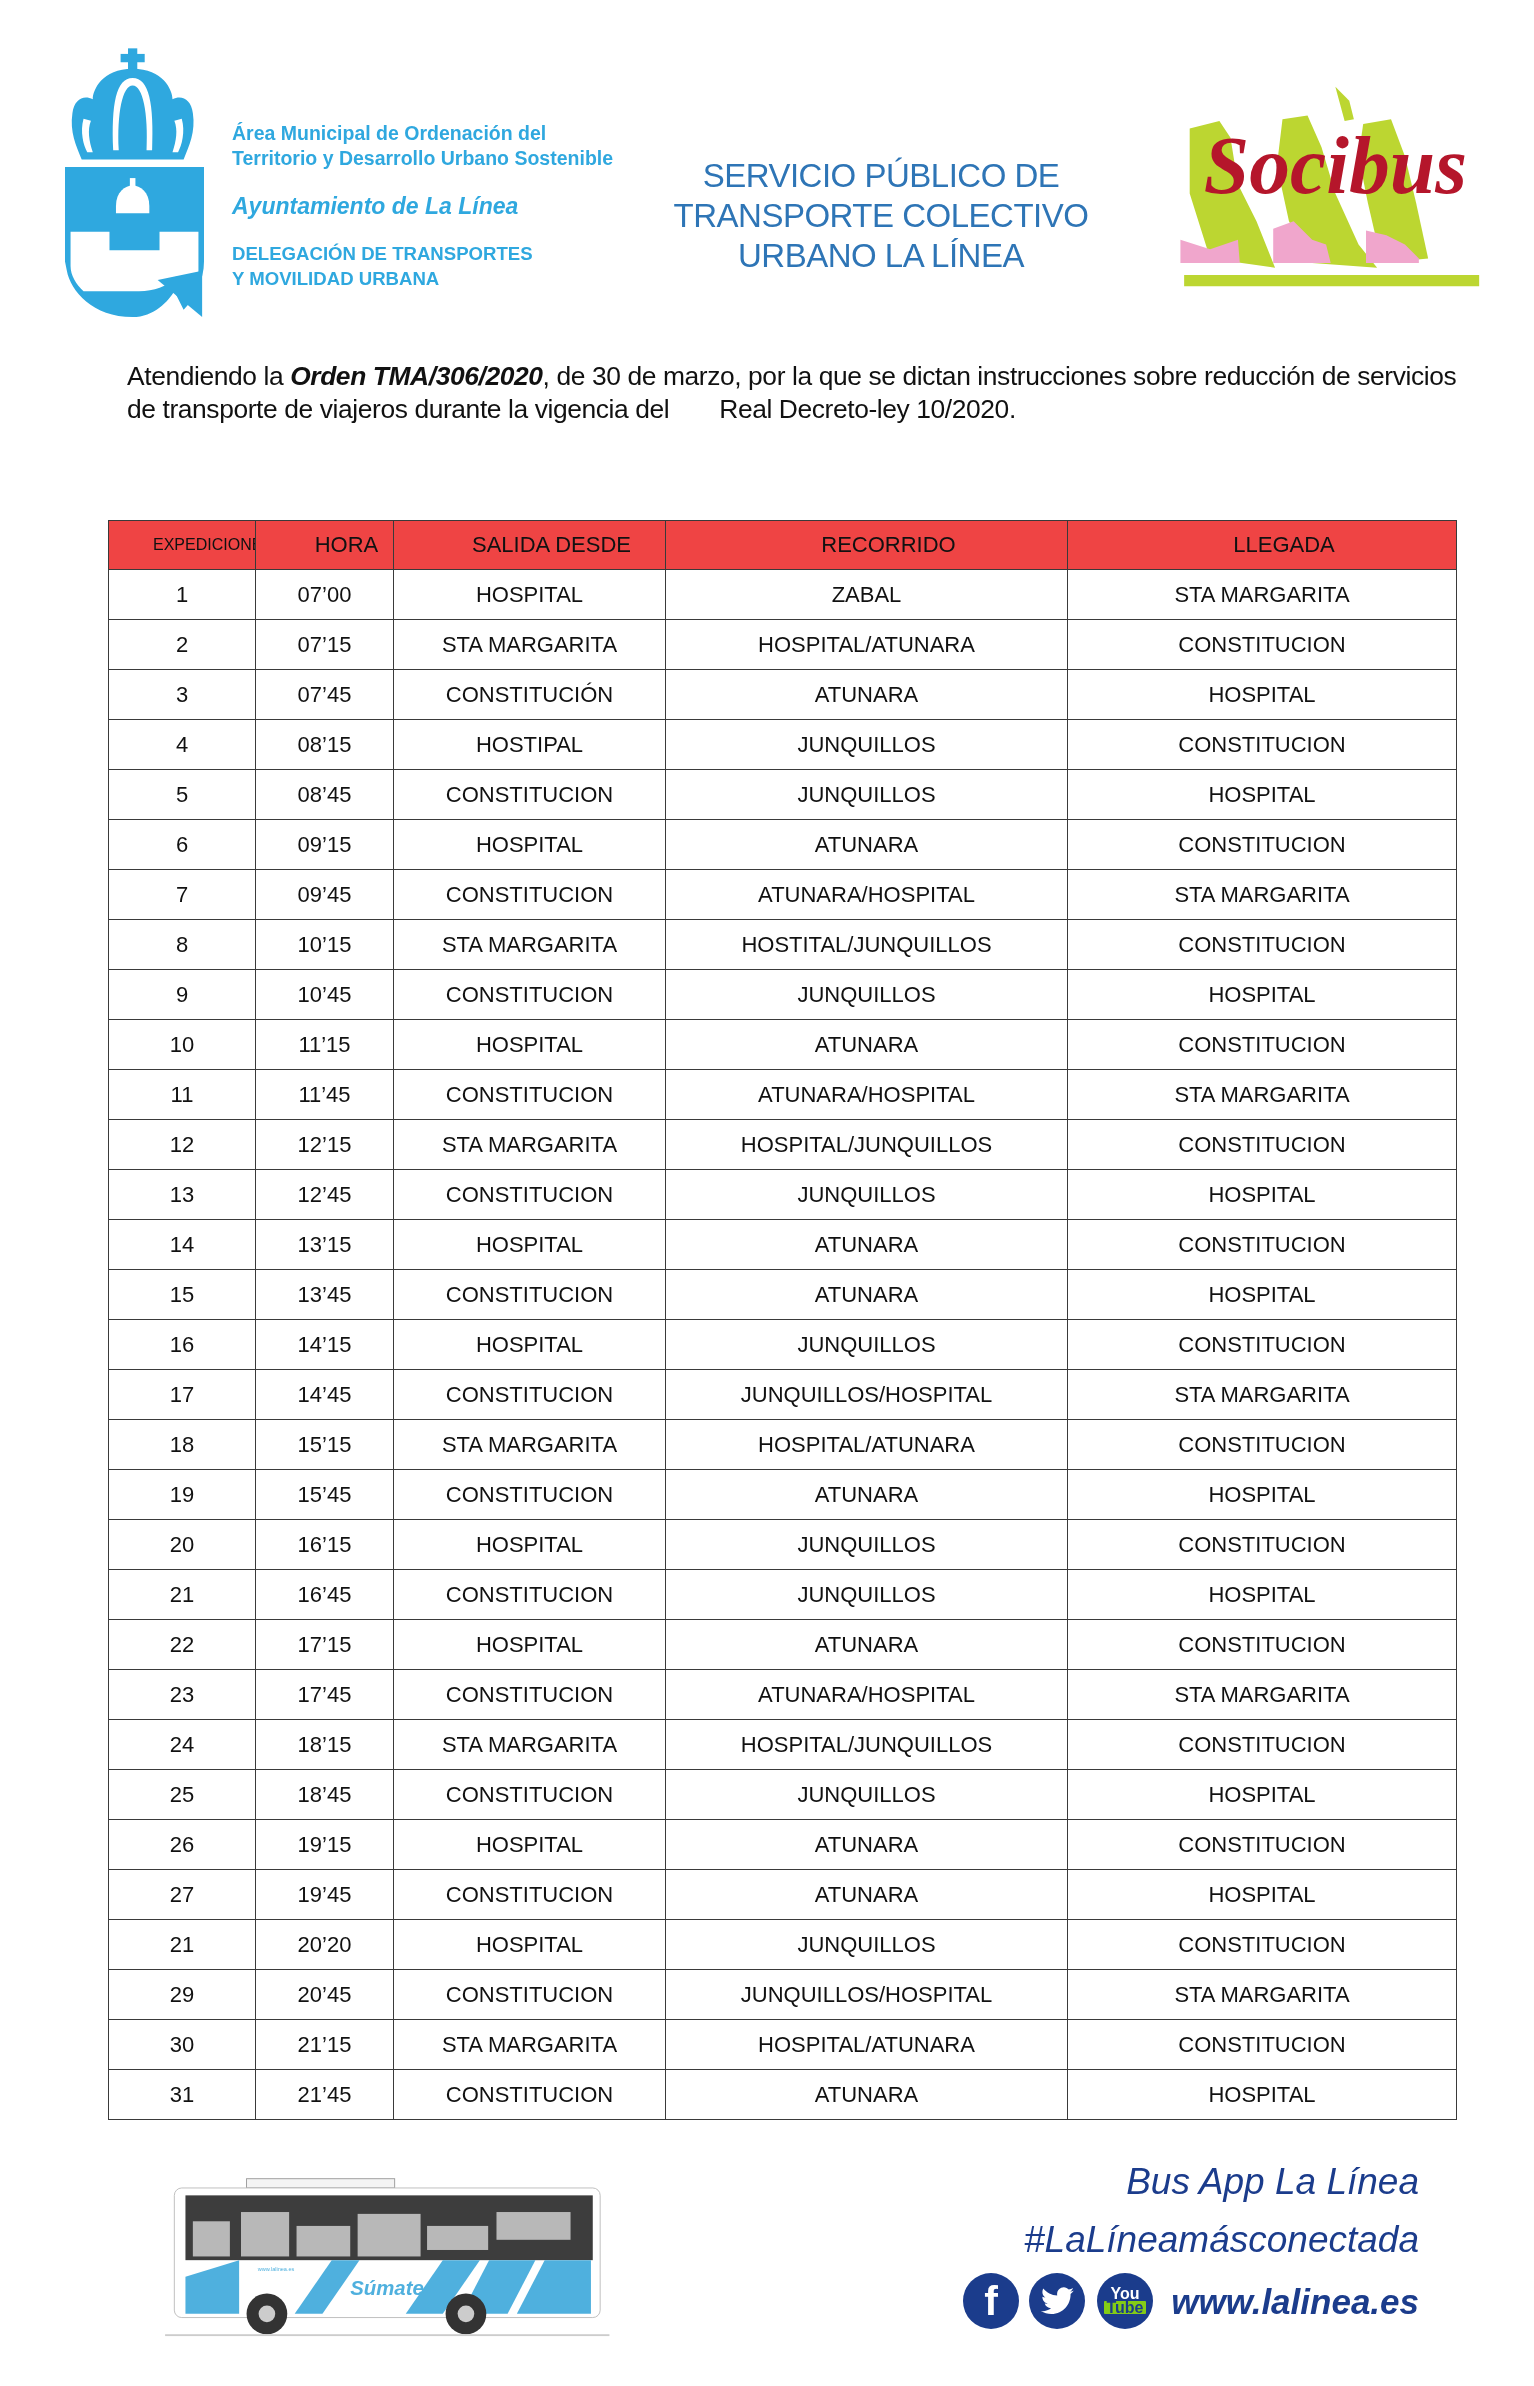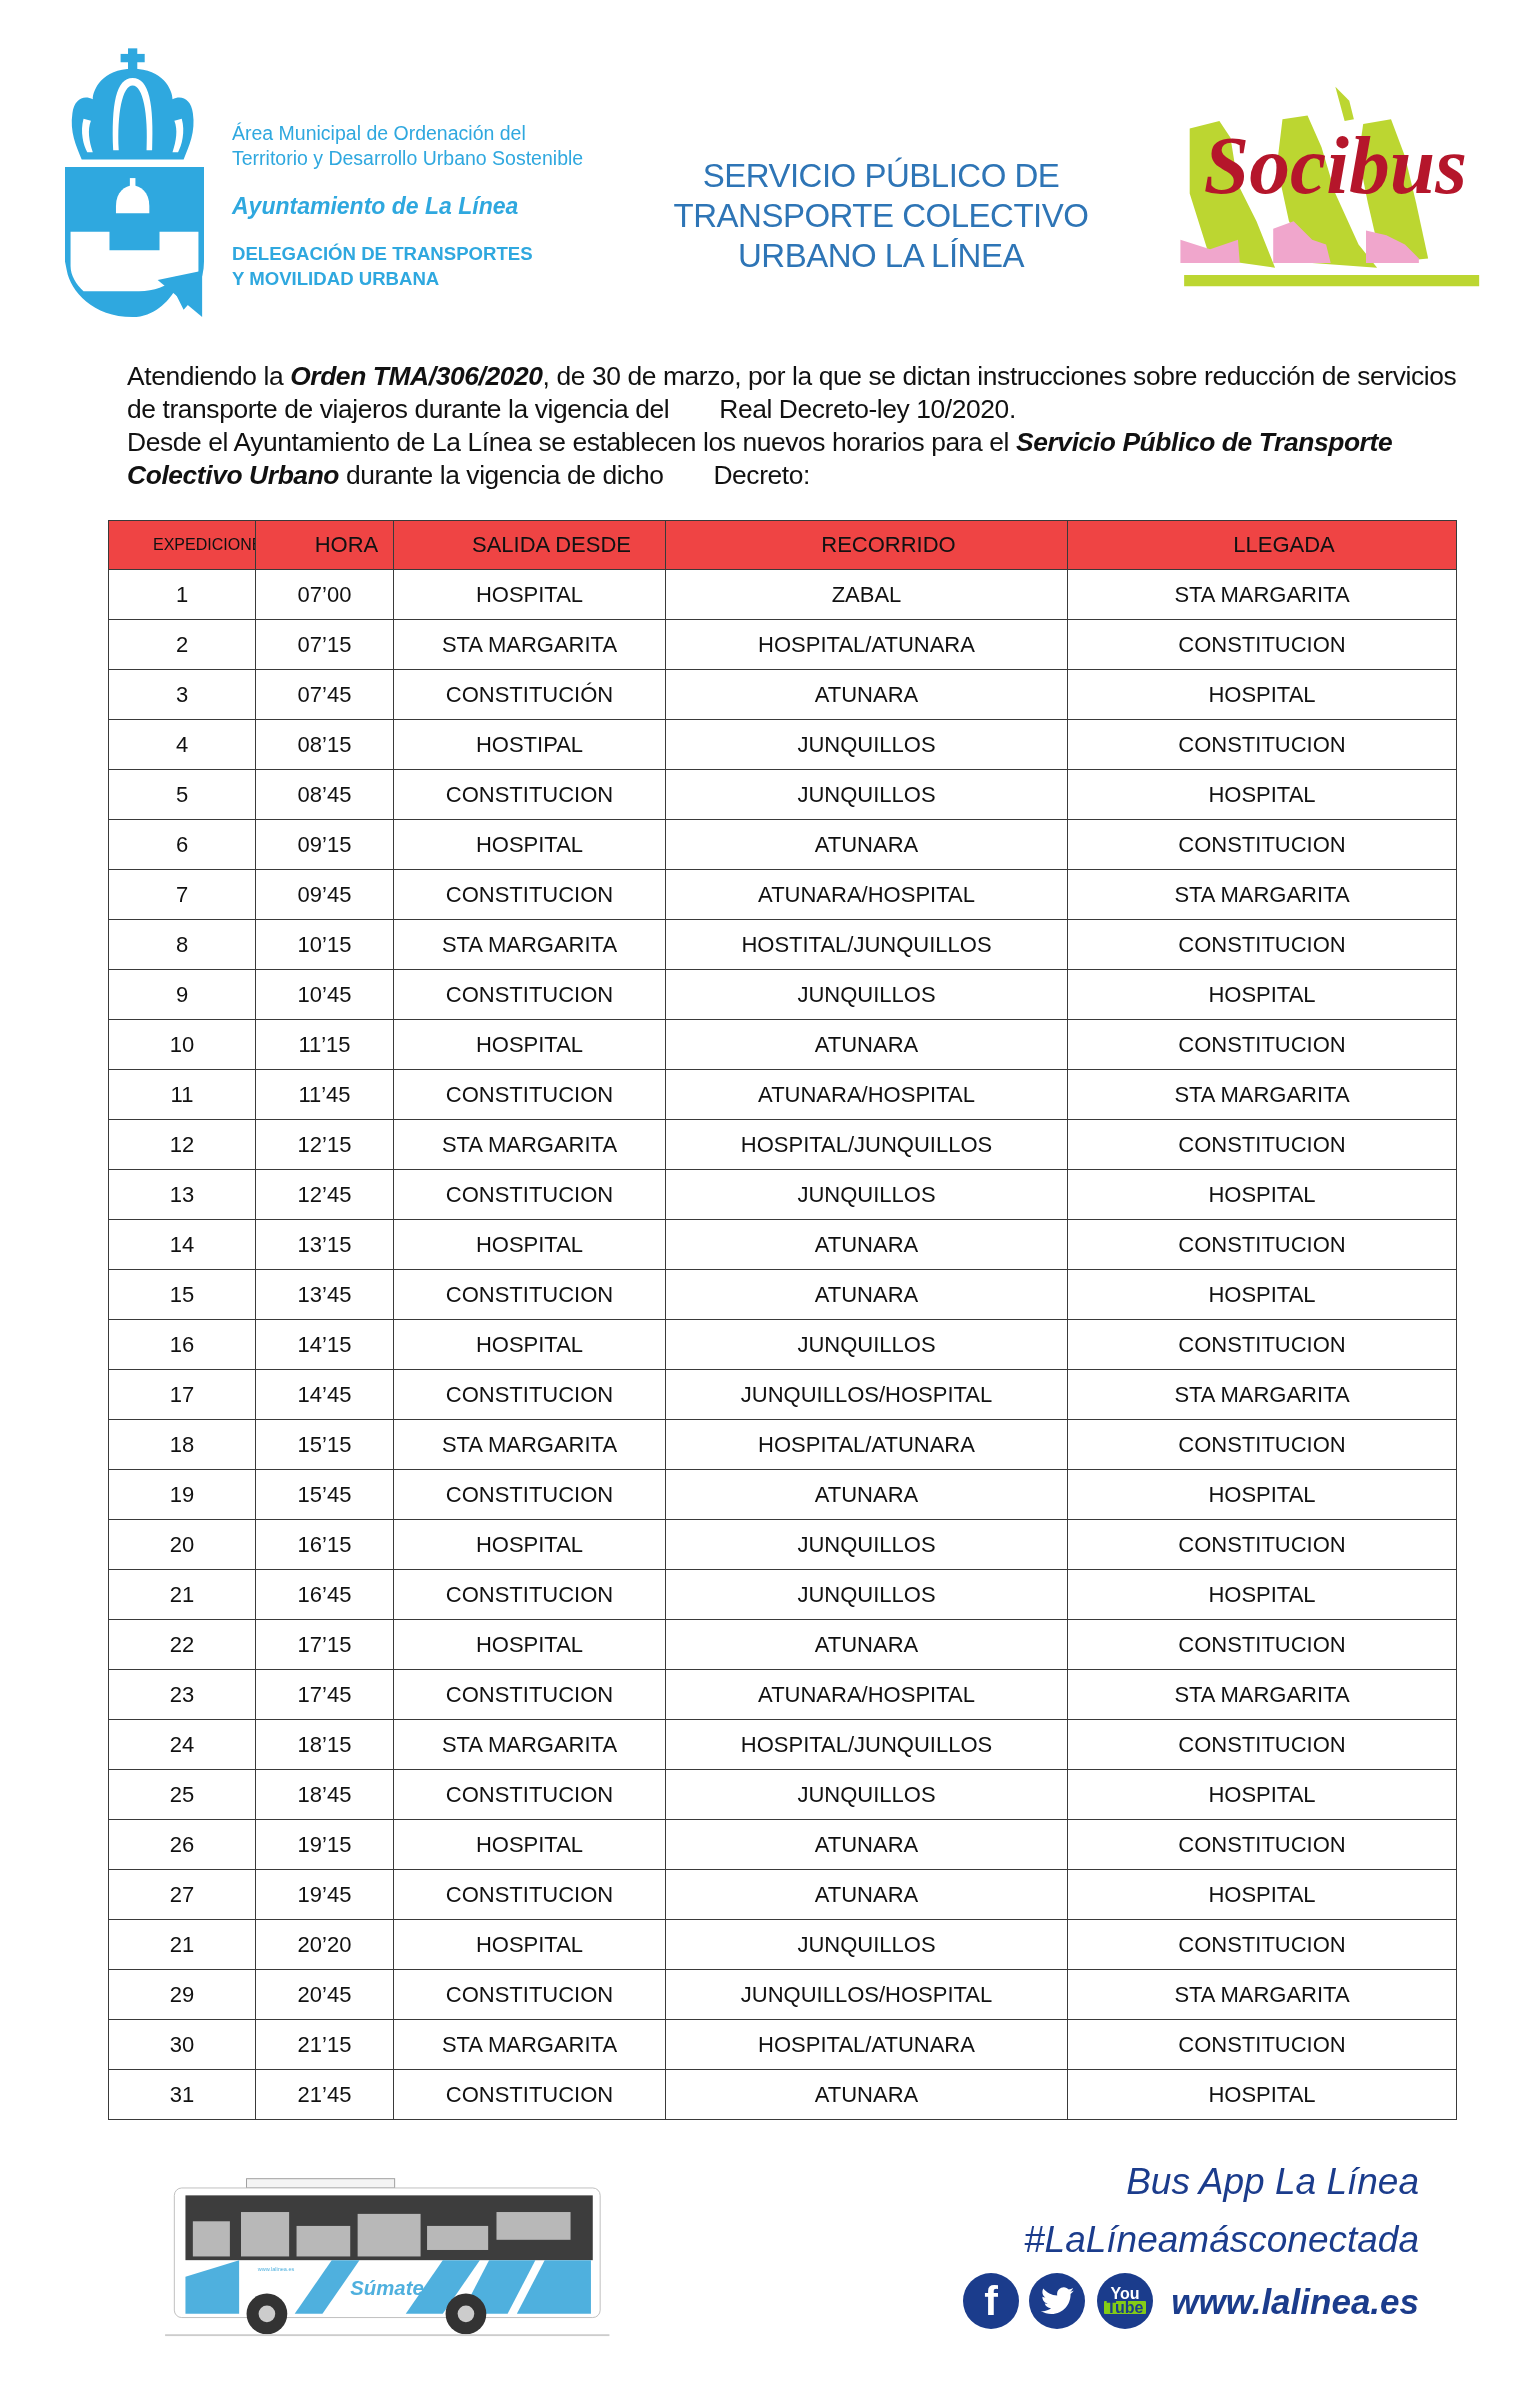--- a/index.html
+++ b/index.html
@@ -2,21 +2,21 @@
 <html style="font-size:15px"><head>
 <meta charset="utf-8">
 <style>
   html, body { margin:0; padding:0; background:#ffffff; }
   body { width:1534px; height:2387px; position:relative; overflow:hidden;
          font-family:"Liberation Sans", sans-serif; color:#111; }
   .abs { position:absolute; }
 
   
   #crest { left:65px; top:48px; width:139px; height:275px; }
-  .muni-text { left:232px; color:#2fa8df; font-family:"Liberation Sans", sans-serif; }
+  .muni-text { left:232px; color:#2fa8df; font-family:"Liberation Sans", sans-serif;font-weight:bold; }
   #area-line1 { top:122px; font-size:19.5px; }
   #area-line2 { top:147px; font-size:19.5px;text-align:center; }
   #ayto { top:193px; font-size:23px; font-weight:bold; font-style:italic; }
   #deleg1 { top:243px; font-size:18.6px; font-weight:bold; }
   #deleg2 { top:268px; font-size:18.6px; font-weight:bold; }
 
   
   #title { left:649px; top:156px; width:464px; text-align:center; color:#2e75b6;
            font-size:33px; line-height:40px; letter-spacing:-0.5px; }
   #title div { white-space:nowrap; }
@@ -96,21 +96,20 @@
   <g fill="#f0a6cc">
     <path d="M8 170 L40 180 L70 170 L72 195 L8 195 Z"></path>
     <path d="M108 158 L130 150 L150 170 L165 175 L170 195 L108 195 Z"></path>
     <path d="M208 160 L230 165 L250 175 L265 190 L265 195 L208 195 Z"></path>
   </g>
   <text x="175" y="120" text-anchor="middle" font-family="'Liberation Serif', serif" font-size="88" font-weight="bold" font-style="italic" fill="#b5162b">Socibus</text>
 </svg>
 
 <div id="intro" class="abs">
   <div><span>Atendiendo la </span><span class="bi">Orden TMA/306/2020</span><span>, de 30 de marzo, por la que se dictan instrucciones sobre reducción de servicios de transporte de viajeros durante la vigencia del </span><b>Real Decreto-ley 10/2020</b><span>.</span></div>
-  <div><span>Desde el Ayuntamiento de La Línea se establecen los nuevos horarios para el </span><span class="bi">Servicio Público de Transporte Colectivo Urbano</span><span> durante la vigencia de dicho </span><b>Decreto</b><span>:</span></div>
 </div>
 
 <table id="schedule" class="abs">
   <colgroup>
     <col style="width:147px">
       <col style="width:138px">
       <col style="width:272px">
       <col style="width:402px">
       <col style="width:389px">
   </colgroup>

